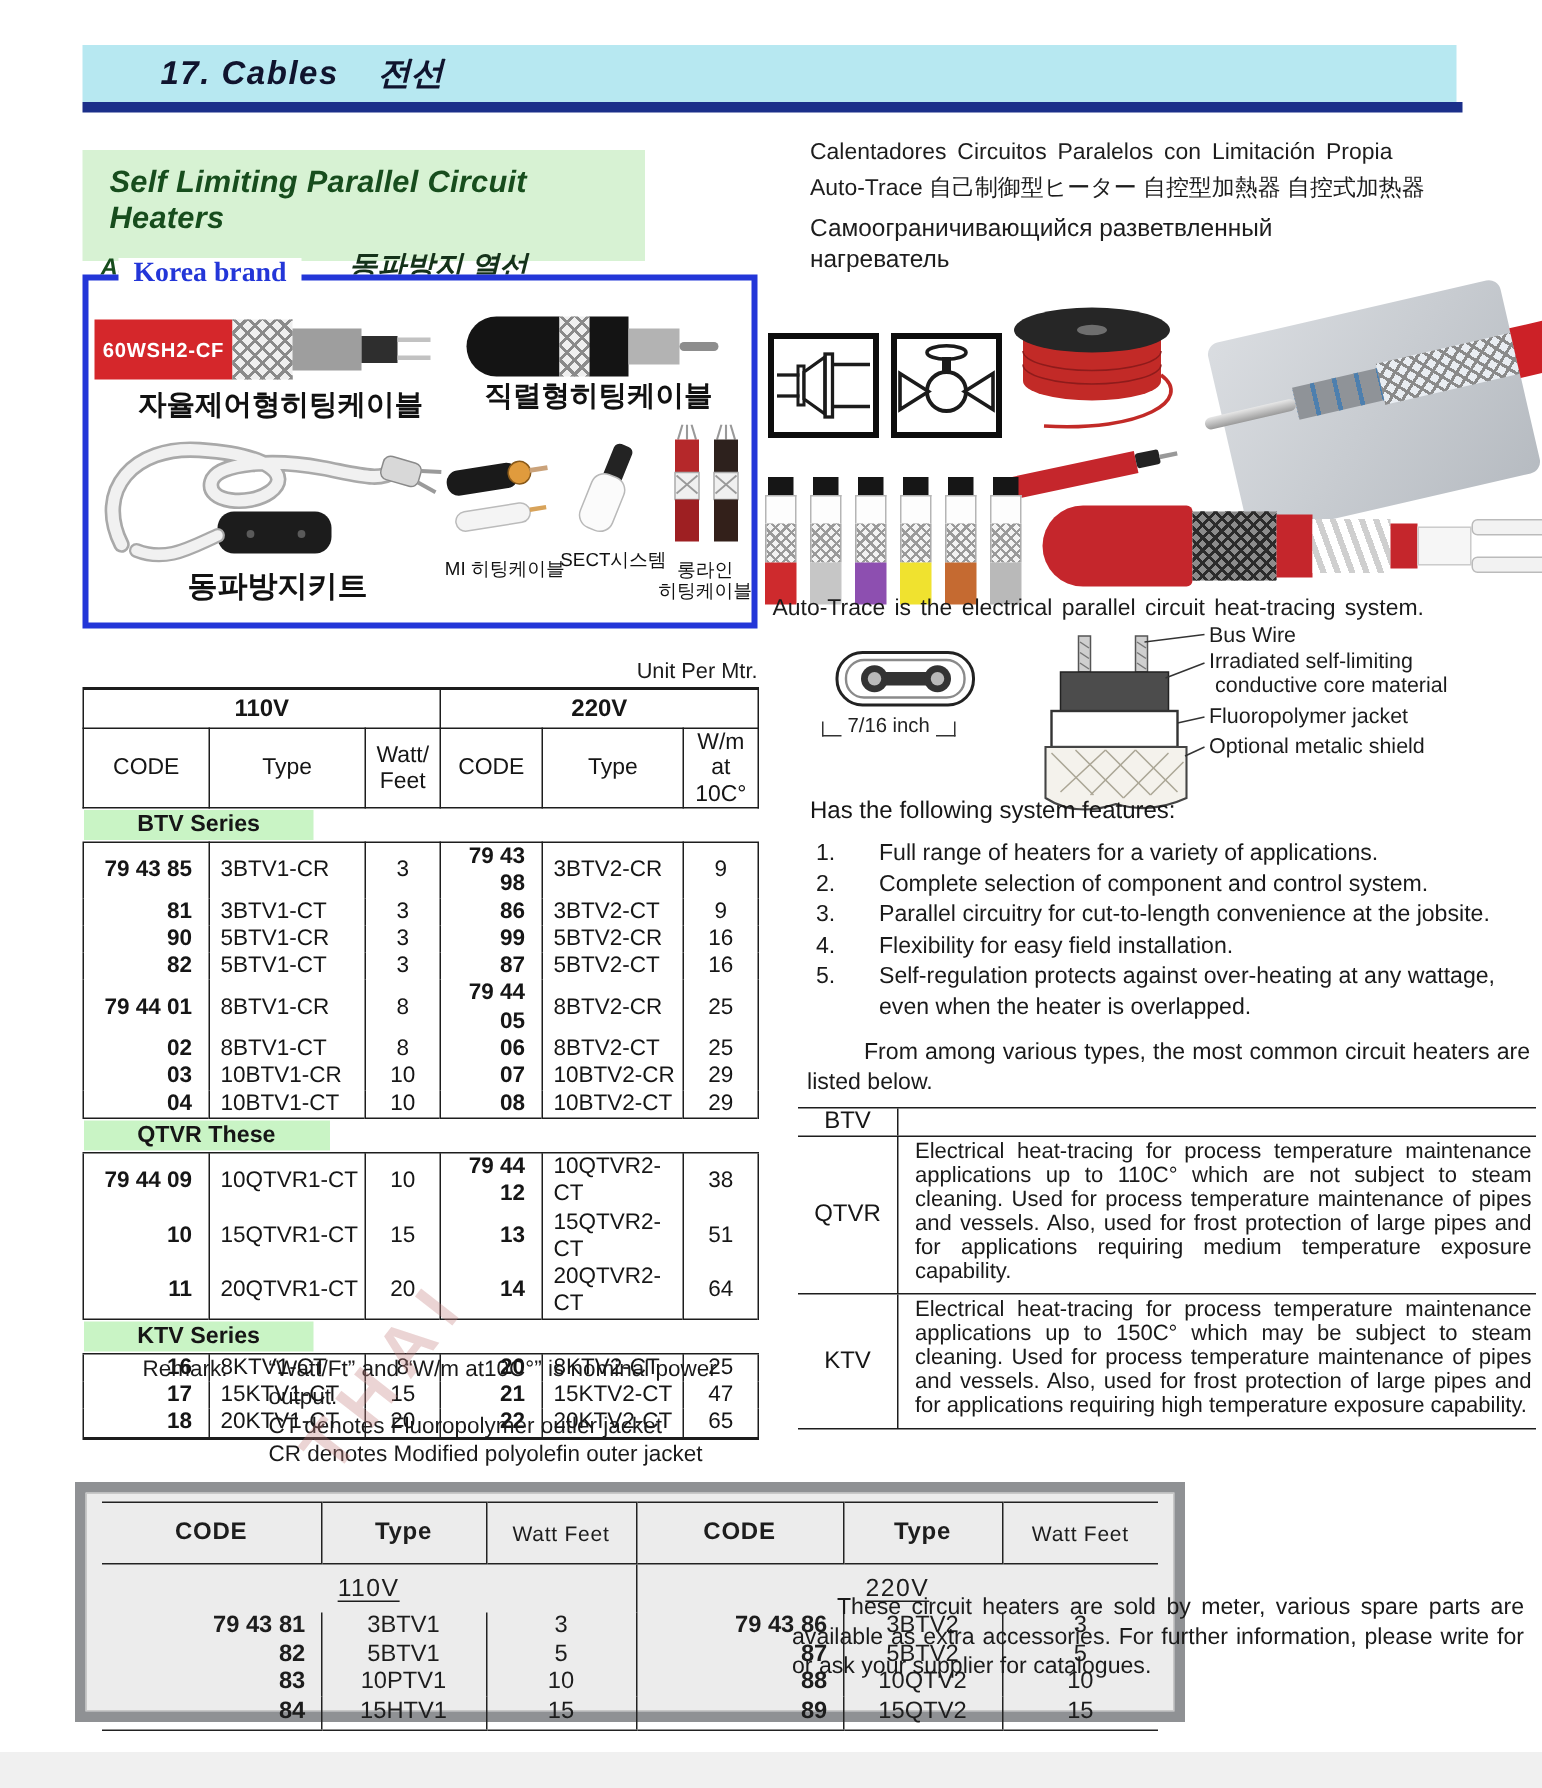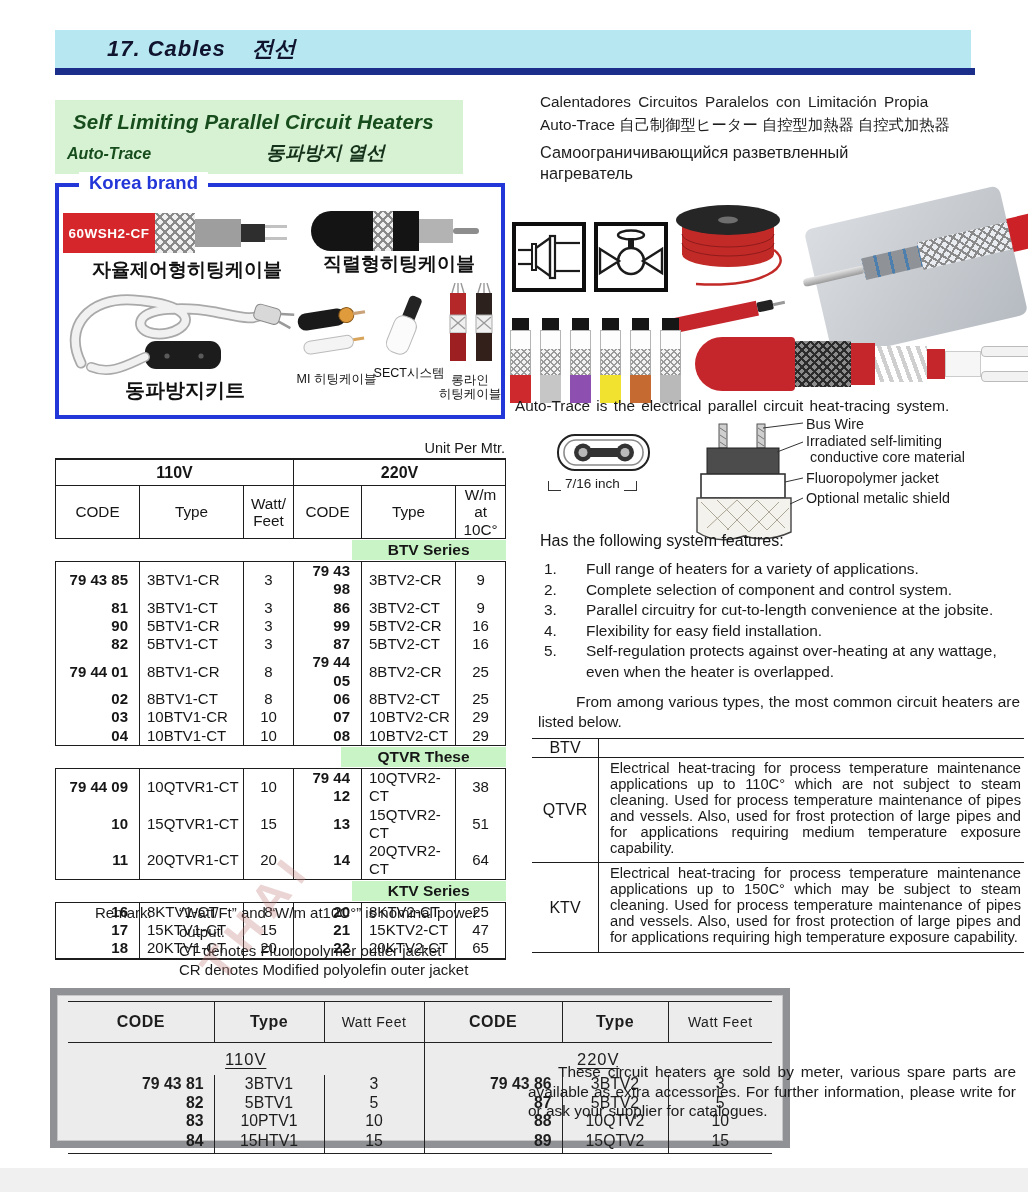--- a/index.html
+++ b/index.html
@@ -7,35 +7,35 @@
         font-family:"Liberation Sans","DejaVu Sans",sans-serif;color:#222;overflow:hidden;}
   .abs{position:absolute;}
 
   
   .hdrbar{left:55px;top:30px;width:916px;height:38px;background:#b7e8f1;display:flex;align-items:center;}
   .hdrbar .t{font-size:22px;font-weight:bold;font-style:italic;color:#10142e;padding-left:52px;letter-spacing:1px;}
   .hdrbar .kr{margin-left:26px;font-size:22px;font-weight:bold;font-style:italic;color:#10142e;}
   .hdrule{left:55px;top:68px;width:920px;height:7px;background:#1b2f8a;}
 
   
-  .titlebox{left:55px;top:100px;width:408px;height:74px;background:#d7f2d3;}
+  .titlebox{left:55px;top:100px;width:375px;height:74px;background:#d7f2d3;}
   .titlebox .t1{font-size:20.5px;font-weight:bold;font-style:italic;color:#174d1d;padding:10px 0 0 18px;letter-spacing:.2px;}
   .titlebox .t2row{display:flex;align-items:baseline;padding:6px 14px 0 12px;}
   .titlebox .t2{font-size:16px;font-weight:bold;font-style:italic;color:#174d1d;}
   .titlebox .t2kr{margin-left:auto;font-size:19px;font-weight:bold;font-style:italic;color:#15321a;padding-right:64px;}
 
   
   .intro{left:540px;top:93px;width:490px;font-size:15.3px;color:#1d1d1d;}
   .intro .es{word-spacing:3px;}
   .intro .cjk{margin-top:4px;}
   .intro .ru{margin-top:6px;font-size:16.3px;white-space:pre-line;line-height:21px;}
 
   
   .koreabox{left:55px;top:183px;width:442px;height:228px;border:4px solid #2336d8;background:#fff;}
-  .kblabel{position:absolute;top:-15px;left:20px;background:#fff;color:#2336d8;font-size:18.5px;font-weight:bold;padding:0 10px;}
+  .kblabel{position:absolute;top:-15px;left:20px;background:#fff;color:#2336d8;font-size:18.5px;font-weight:bold;padding:0 10px;font-family:Liberation Serif, serif;}
   .krow{position:absolute;display:flex;align-items:center;}
   .braid{background:
      repeating-linear-gradient(45deg,#8a8a8a 0 2px,rgba(0,0,0,0) 2px 7px),
      repeating-linear-gradient(-45deg,#8a8a8a 0 2px,rgba(0,0,0,0) 2px 7px),#efefef;}
   .tagred{width:92px;height:40px;background:#d5272b;color:#fff;font-weight:bold;font-size:13.5px;
           display:flex;align-items:center;justify-content:center;letter-spacing:.5px;}
   .kcap{position:absolute;font-weight:bold;color:#111;text-align:center;}
   .kcap.big{font-size:19px;}
   .kcap.small{font-size:12.5px;font-weight:normal;}
 
@@ -65,21 +65,21 @@
   .feat .fn{position:absolute;left:4px;}
   .fromp{width:482px;font-size:15.4px;line-height:19.5px;text-align:justify;text-indent:38px;color:#1a1a1a;}
 
   
   .unit{font-size:14.5px;color:#1c1c1c;}
   table.mt{border-collapse:collapse;table-layout:fixed;width:450px;font-size:15px;color:#161616;}
   .mt td{padding:0;vertical-align:middle;}
   .mt tr.grp td{border-top:2px solid #1d1d1d;border-bottom:1.5px solid #1d1d1d;border-left:1.5px solid #1d1d1d;border-right:1.5px solid #1d1d1d;
      text-align:center;font-weight:bold;font-size:16px;height:25px;}
   .mt tr.hdr td{border:1.5px solid #1d1d1d;text-align:center;font-size:15.3px;height:52px;white-space:pre-line;line-height:1.12;}
-  .mt tr.band td{border-top:1.5px solid #1d1d1d;border-bottom:1.5px solid #1d1d1d;text-align:right;height:22px;}
+  .mt tr.band td{border-top:1.5px solid #1d1d1d;border-bottom:1.5px solid #1d1d1d;text-align:left;height:22px;}
   .mt tr.band span{display:inline-block;background:#c9f4c5;font-weight:bold;font-size:15.5px;padding:1px 36px;}
   .mt tr.dr td{height:18.3px;line-height:18.3px;border-left:1.5px solid #1d1d1d;}
   .mt tr.dr td.c5{border-right:1.5px solid #1d1d1d;}
   .mt tr.dr td.c0,.mt tr.dr td.c3{text-align:right;font-weight:bold;padding-right:11px;}
   .mt tr.dr td.c1,.mt tr.dr td.c4{text-align:left;padding-left:7px;}
   .mt tr.dr td.c2,.mt tr.dr td.c5{text-align:center;}
   .mt tr.last td{border-bottom:2px solid #1d1d1d;}
 
   
   .remark{display:flex;font-size:15px;color:#1a1a1a;line-height:19px;}

